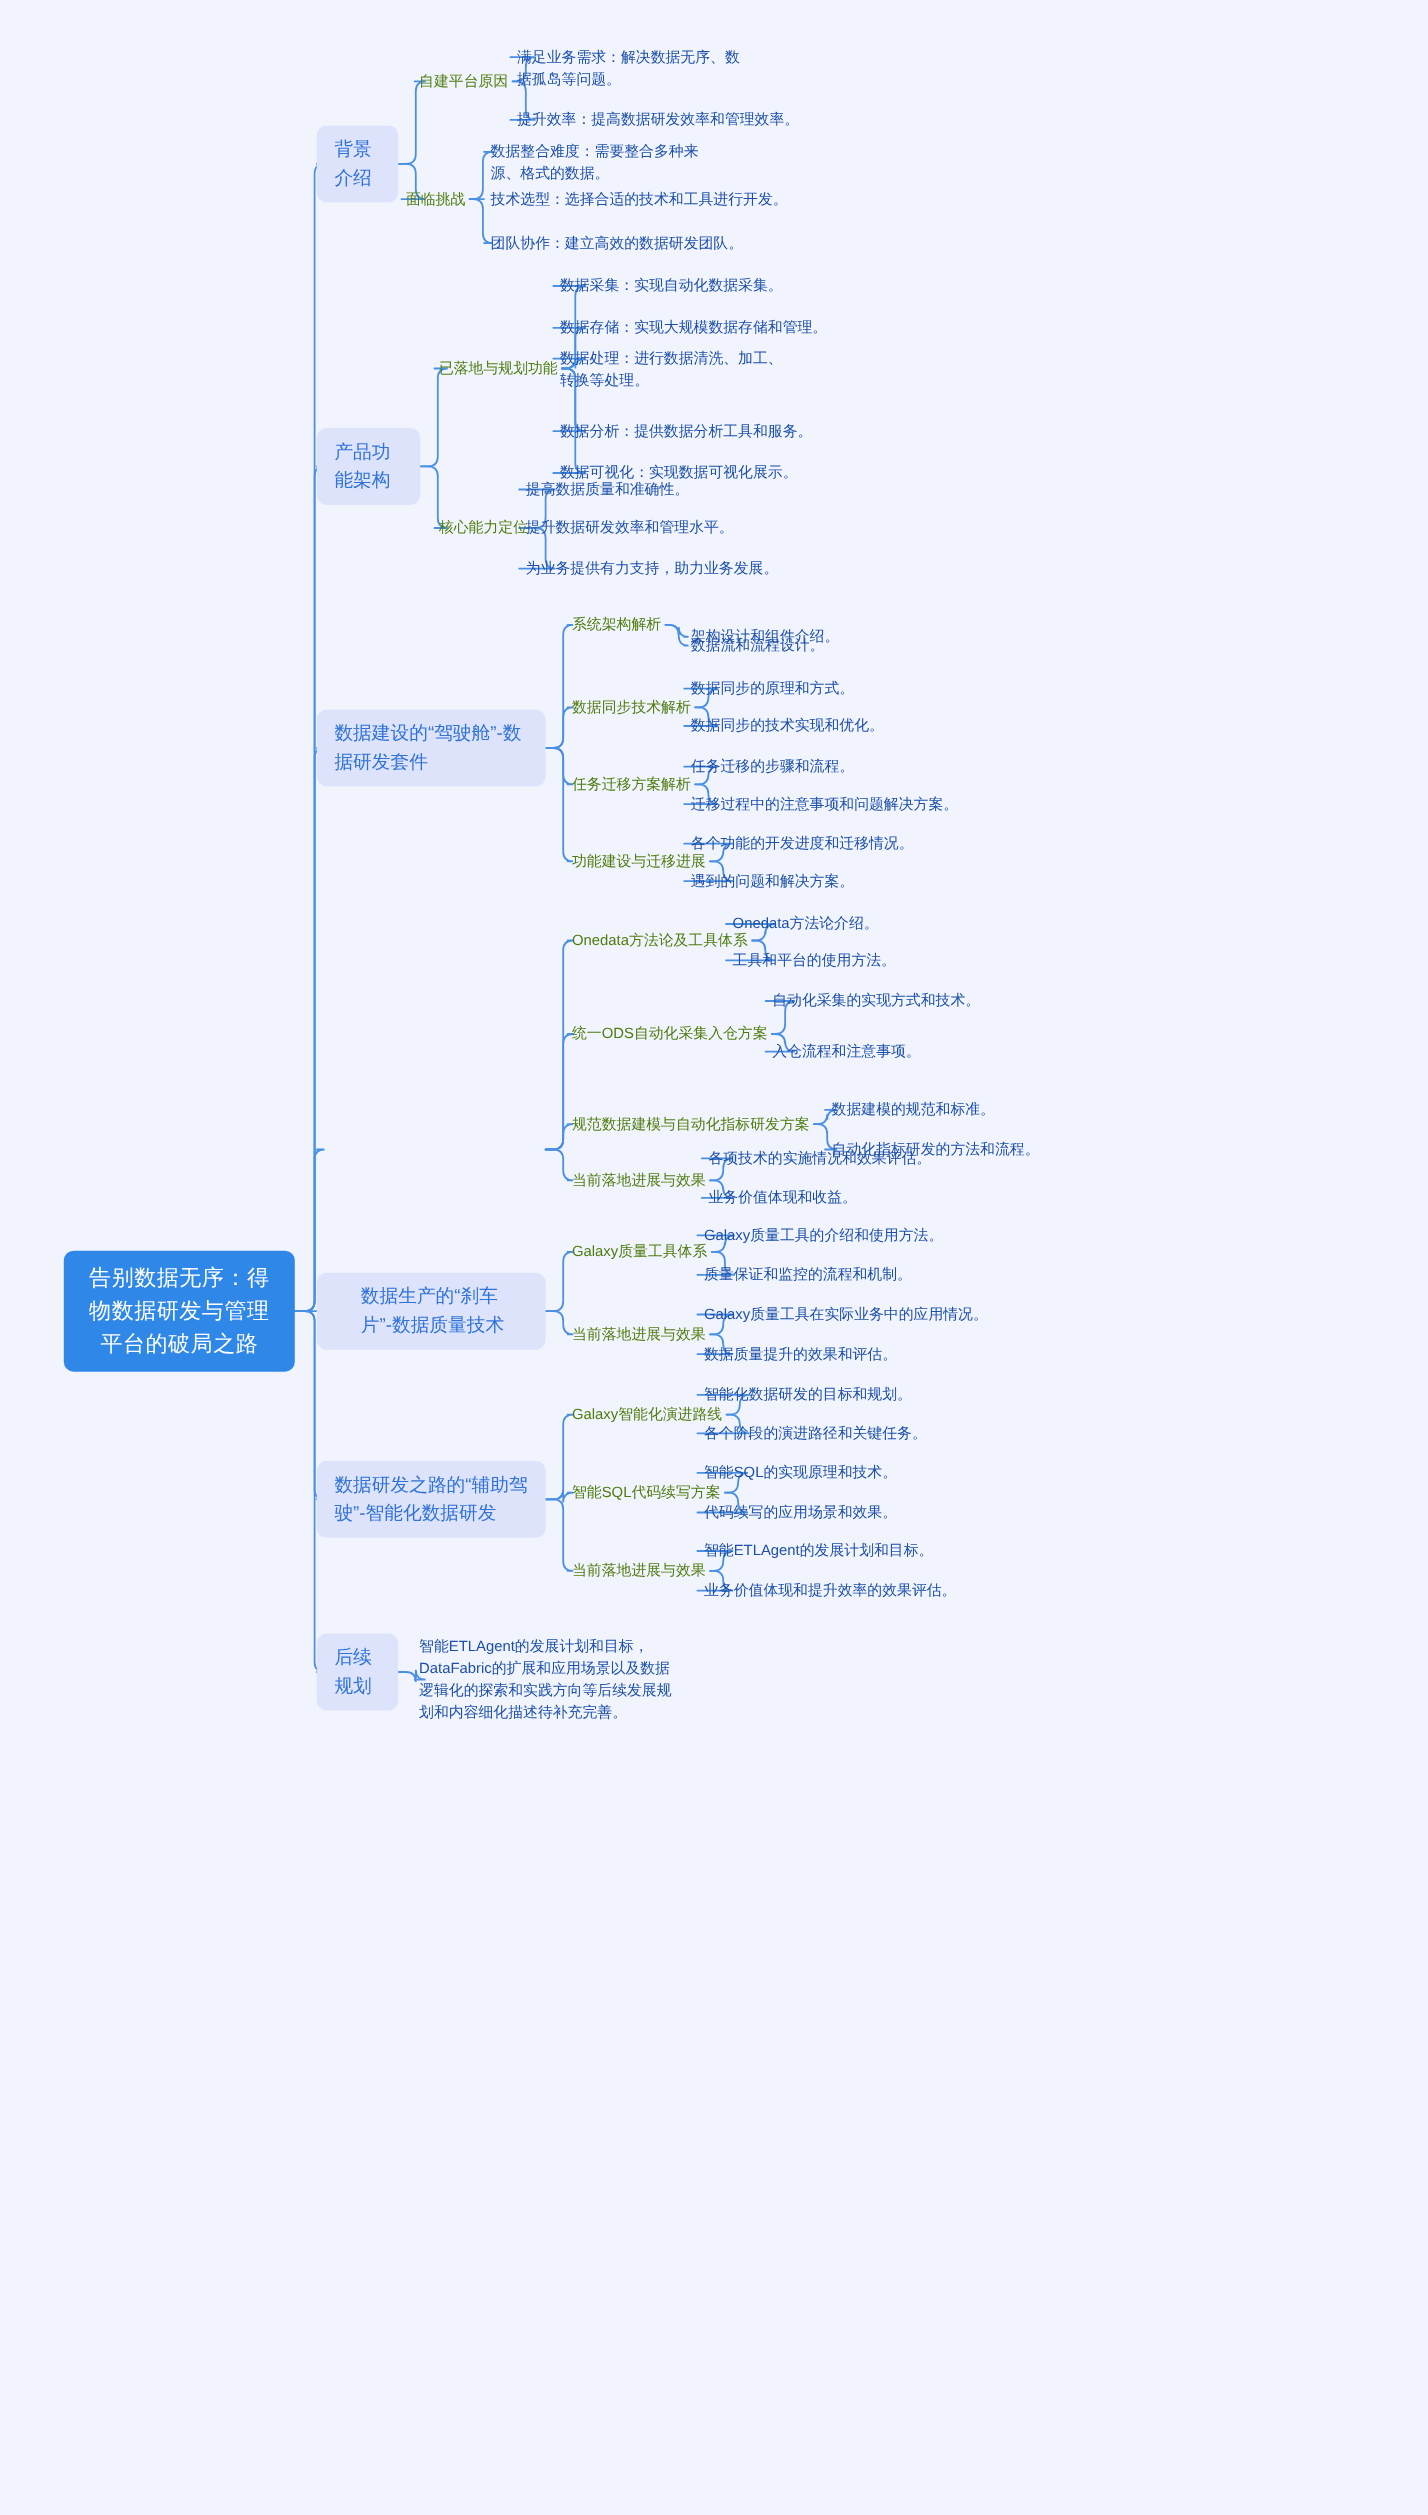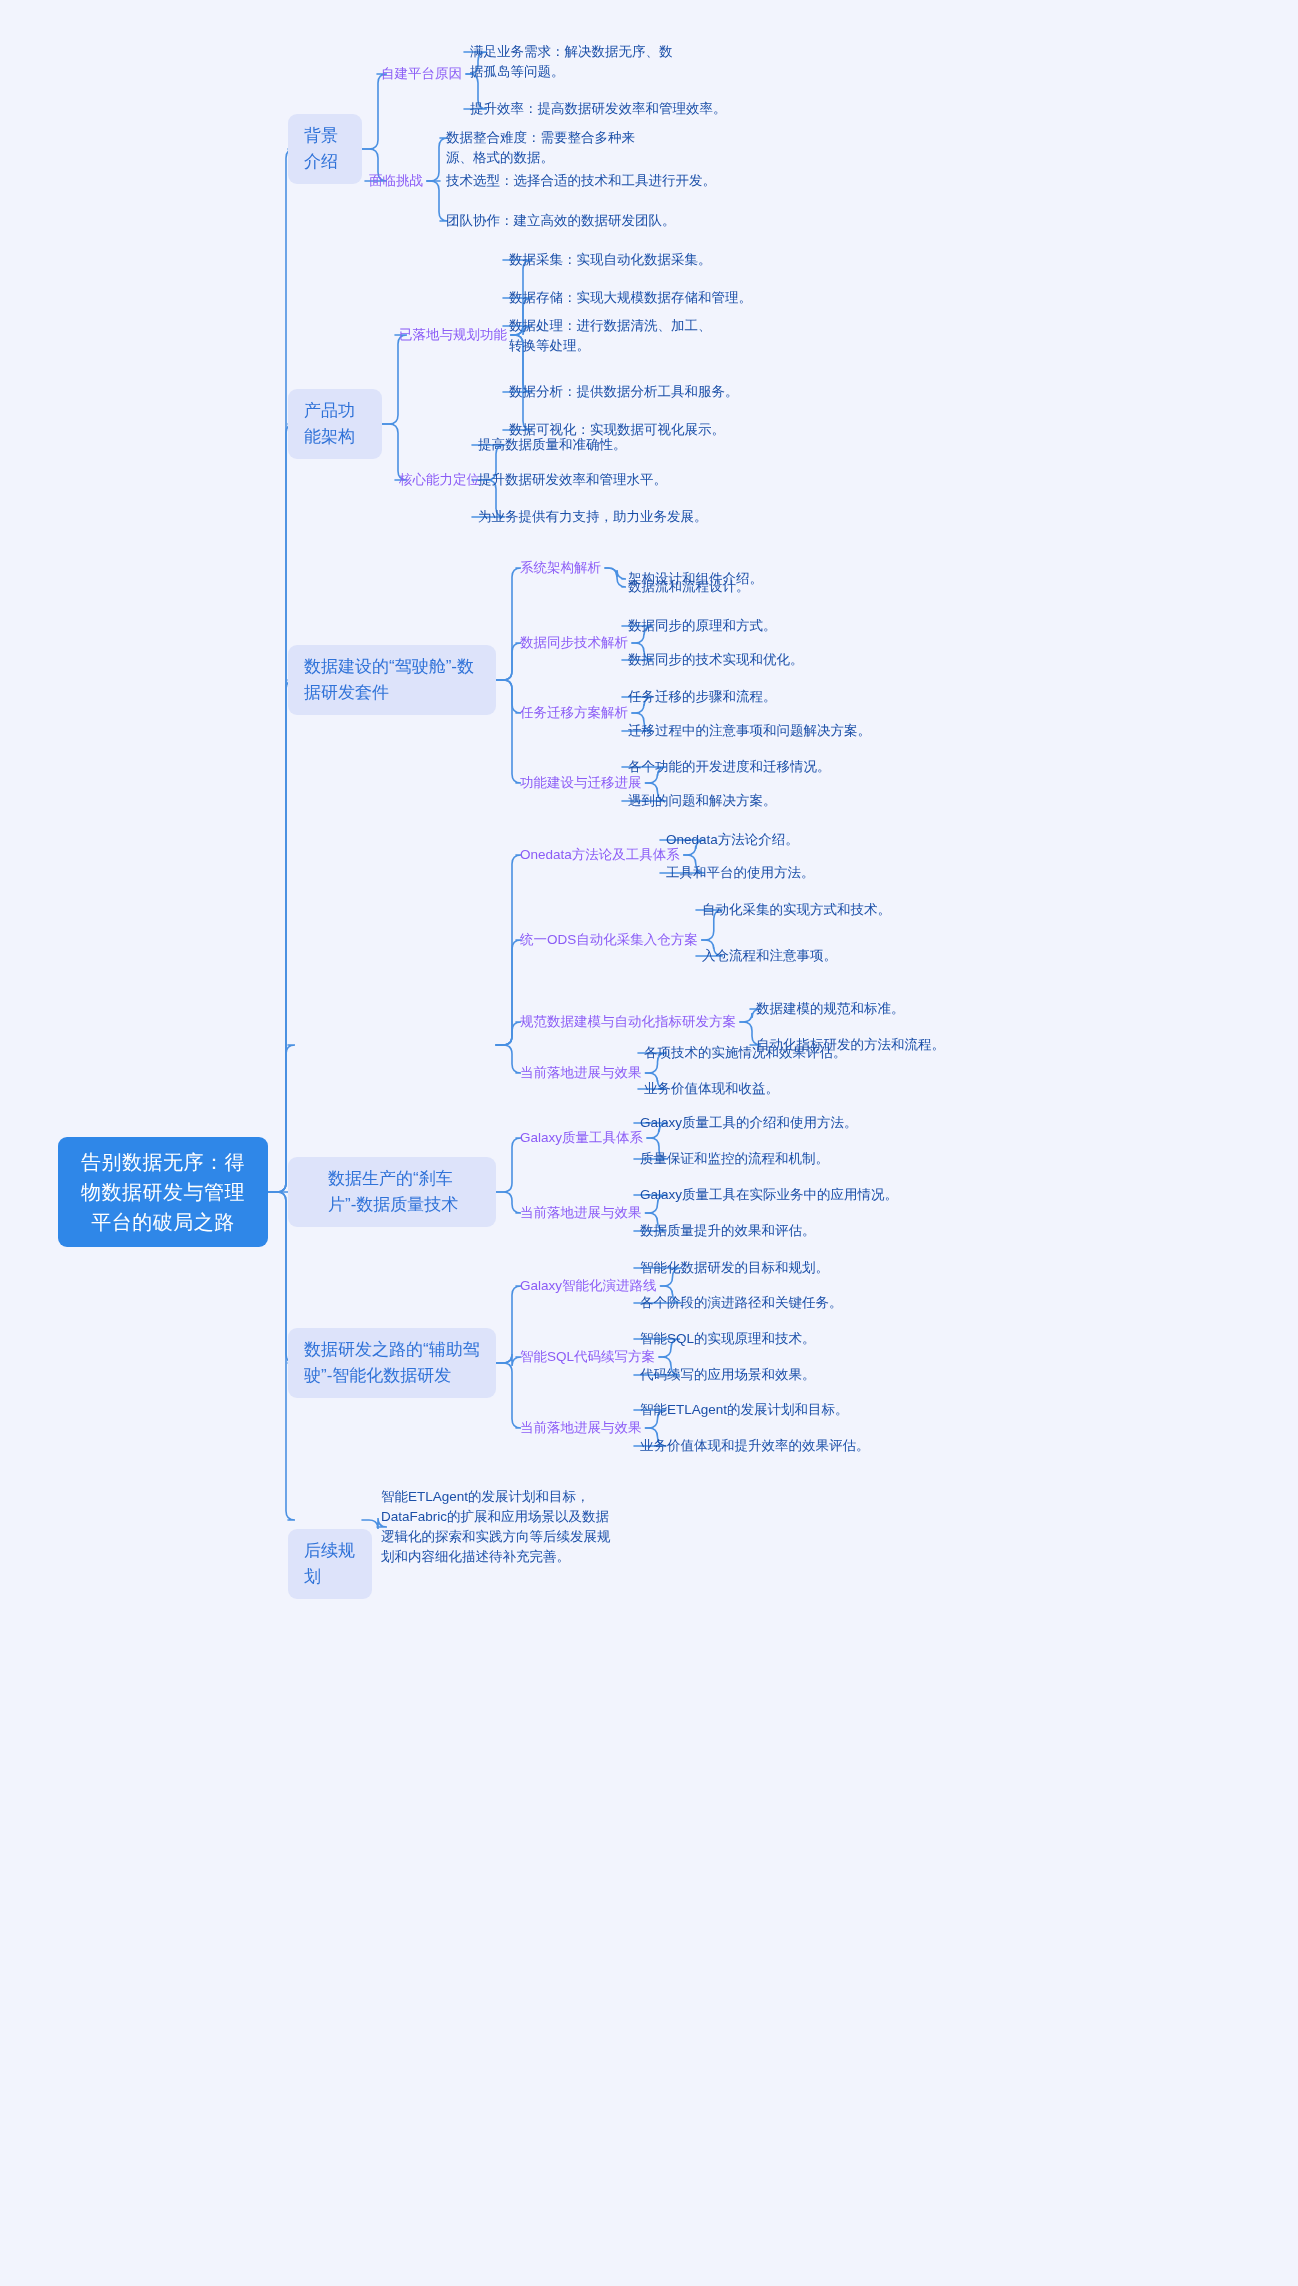--- a/index.html
+++ b/index.html
@@ -25,21 +25,21 @@
   
   .l1{
     background:#dde3fa;color:#2f72d8;
     border-radius:9px;
     font-size:17px;line-height:26px;
     padding:9px 16px;
     box-sizing:border-box;
   }
   
   .l2{
-    color:#8b5cf6;font-size:13.5px;line-height:20px;
+    color:#4d7c0f;font-size:13.5px;line-height:20px;
     white-space:nowrap;
   }
   
   .l3{
     color:#1b4fa8;font-size:13.5px;line-height:20px;
   }
   .l3.nowrap{white-space:nowrap;}
 </style>
 </head>
 <body>
@@ -191,15 +191,15 @@
   <div class="node l3 nowrap" style="left:640px;top:1293px;">各个阶段的演进路径和关键任务。</div>
 
   <div class="node l2" style="left:520px;top:1347px;">智能SQL代码续写方案</div>
   <div class="node l3 nowrap" style="left:640px;top:1329px;">智能SQL的实现原理和技术。</div>
   <div class="node l3 nowrap" style="left:640px;top:1365px;">代码续写的应用场景和效果。</div>
 
   <div class="node l2" style="left:520px;top:1418px;">当前落地进展与效果</div>
   <div class="node l3 nowrap" style="left:640px;top:1400px;">智能ETLAgent的发展计划和目标。</div>
   <div class="node l3 nowrap" style="left:640px;top:1436px;">业务价值体现和提升效率的效果评估。</div>
 
-  <div class="node l1" style="left:288px;top:1485px;width:84px;margin-top:44px;">后续规划</div>
+  <div class="node l1" style="left:288px;top:1485px;width:74px;">后续规划</div>
   <div class="node l3" style="left:381px;top:1487px;width:238px;">智能ETLAgent的发展计划和目标，DataFabric的扩展和应用场景以及数据逻辑化的探索和实践方向等后续发展规划和内容细化描述待补充完善。</div>
 </div>
 
 </body></html>

